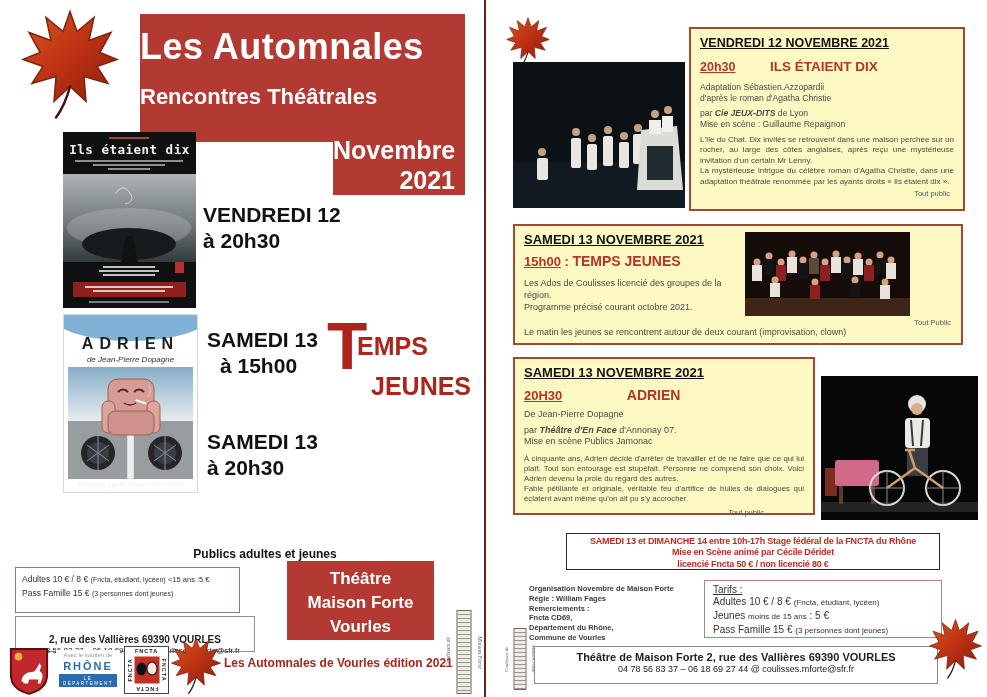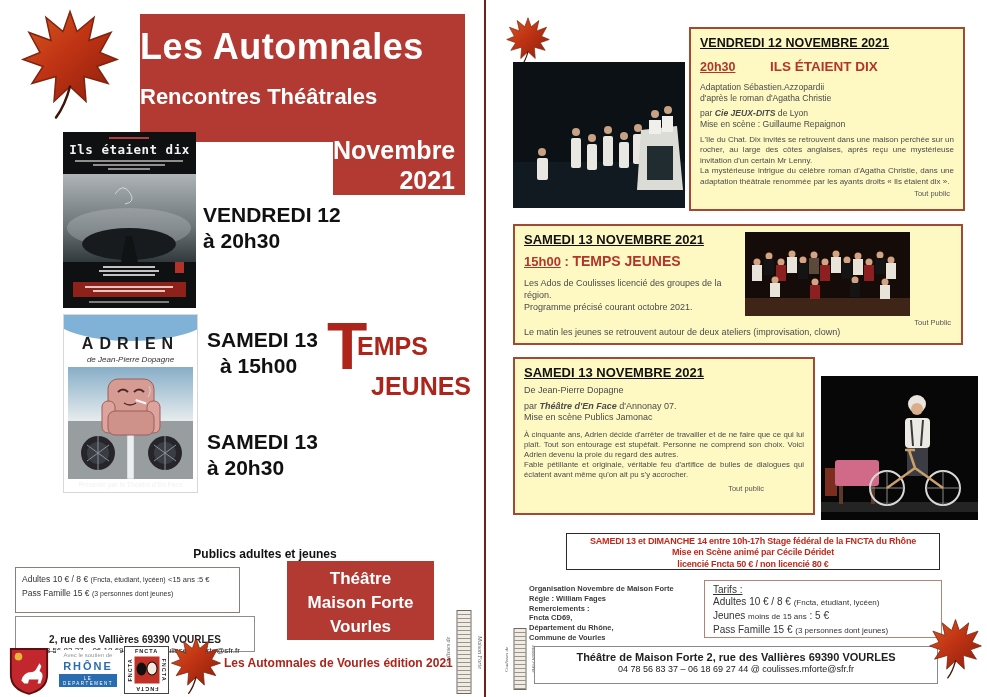--- a/index.html
+++ b/index.html
@@ -361,25 +361,29 @@
           <rect x="25" y="51" width="10" height="14" fill="#e8e4da"></rect>
         <circle cx="70" cy="50" r="3.5" fill="#d3a384"></circle>
           <rect x="65" y="53" width="10" height="14" fill="#8c1f1f"></rect>
         <circle cx="110" cy="48" r="3.5" fill="#d3a384"></circle>
           <rect x="105" y="51" width="10" height="14" fill="#141414"></rect>
         <circle cx="140" cy="50" r="3.5" fill="#d3a384"></circle>
           <rect x="135" y="53" width="10" height="14" fill="#e8e4da"></rect>
       </g>
     </svg>
     <div style="position:absolute;right:10px;top:92px;font-size:7.5px;color:#555">Tout Public</div>
-    <div style="position:absolute;left:9px;bottom:6px;font-size:9px;color:#4a4a4a">Le matin les jeunes se retrouvent autour de deux ateliers (improvisation, clown)</div>
+    <div style="position:absolute;left:9px;bottom:6px;font-size:9px;color:#4a4a4a">Le matin les jeunes se rencontrent autour de deux courant (improvisation, clown)</div>
   </div>
 
   <div class="abs evbox box3">
     <div class="evhead" style="font-size:13px">SAMEDI 13 NOVEMBRE 2021</div>
+    <div class="evrow" style="margin-top:6px">
+      <span class="evtime" style="font-size:13px">20H30</span>
+      <span class="evtitle" style="font-size:14px;margin-left:60px">ADRIEN</span>
+    </div>
     <div class="credit" style="margin-top:5px;font-size:9px">De Jean-Pierre Dopagne</div>
     <div class="credit" style="margin-top:4px;font-size:9px">
       <span>par </span><span class="company">Théâtre  d'En Face</span><span> d'Annonay 07.</span>
       <div>Mise en scène Publics Jamonac</div>
     </div>
     <div class="desc" style="margin-top:6px;font-size:7.8px">
       <div>À cinquante ans, Adrien décide d'arrêter de travailler et de ne faire que ce qui lui plaît. Tout son entourage est stupéfait. Personne ne comprend son choix. Voici Adrien devenu la proie du regard des autres.</div>
       <div>Fable pétillante et originale, véritable feu d'artifice de bulles de dialogues qui éclatent avant même qu'on ait pu s'y accrocher.</div>
     </div>
     <div class="aud" style="margin-top:4px;padding-right:40px">Tout  public</div>

